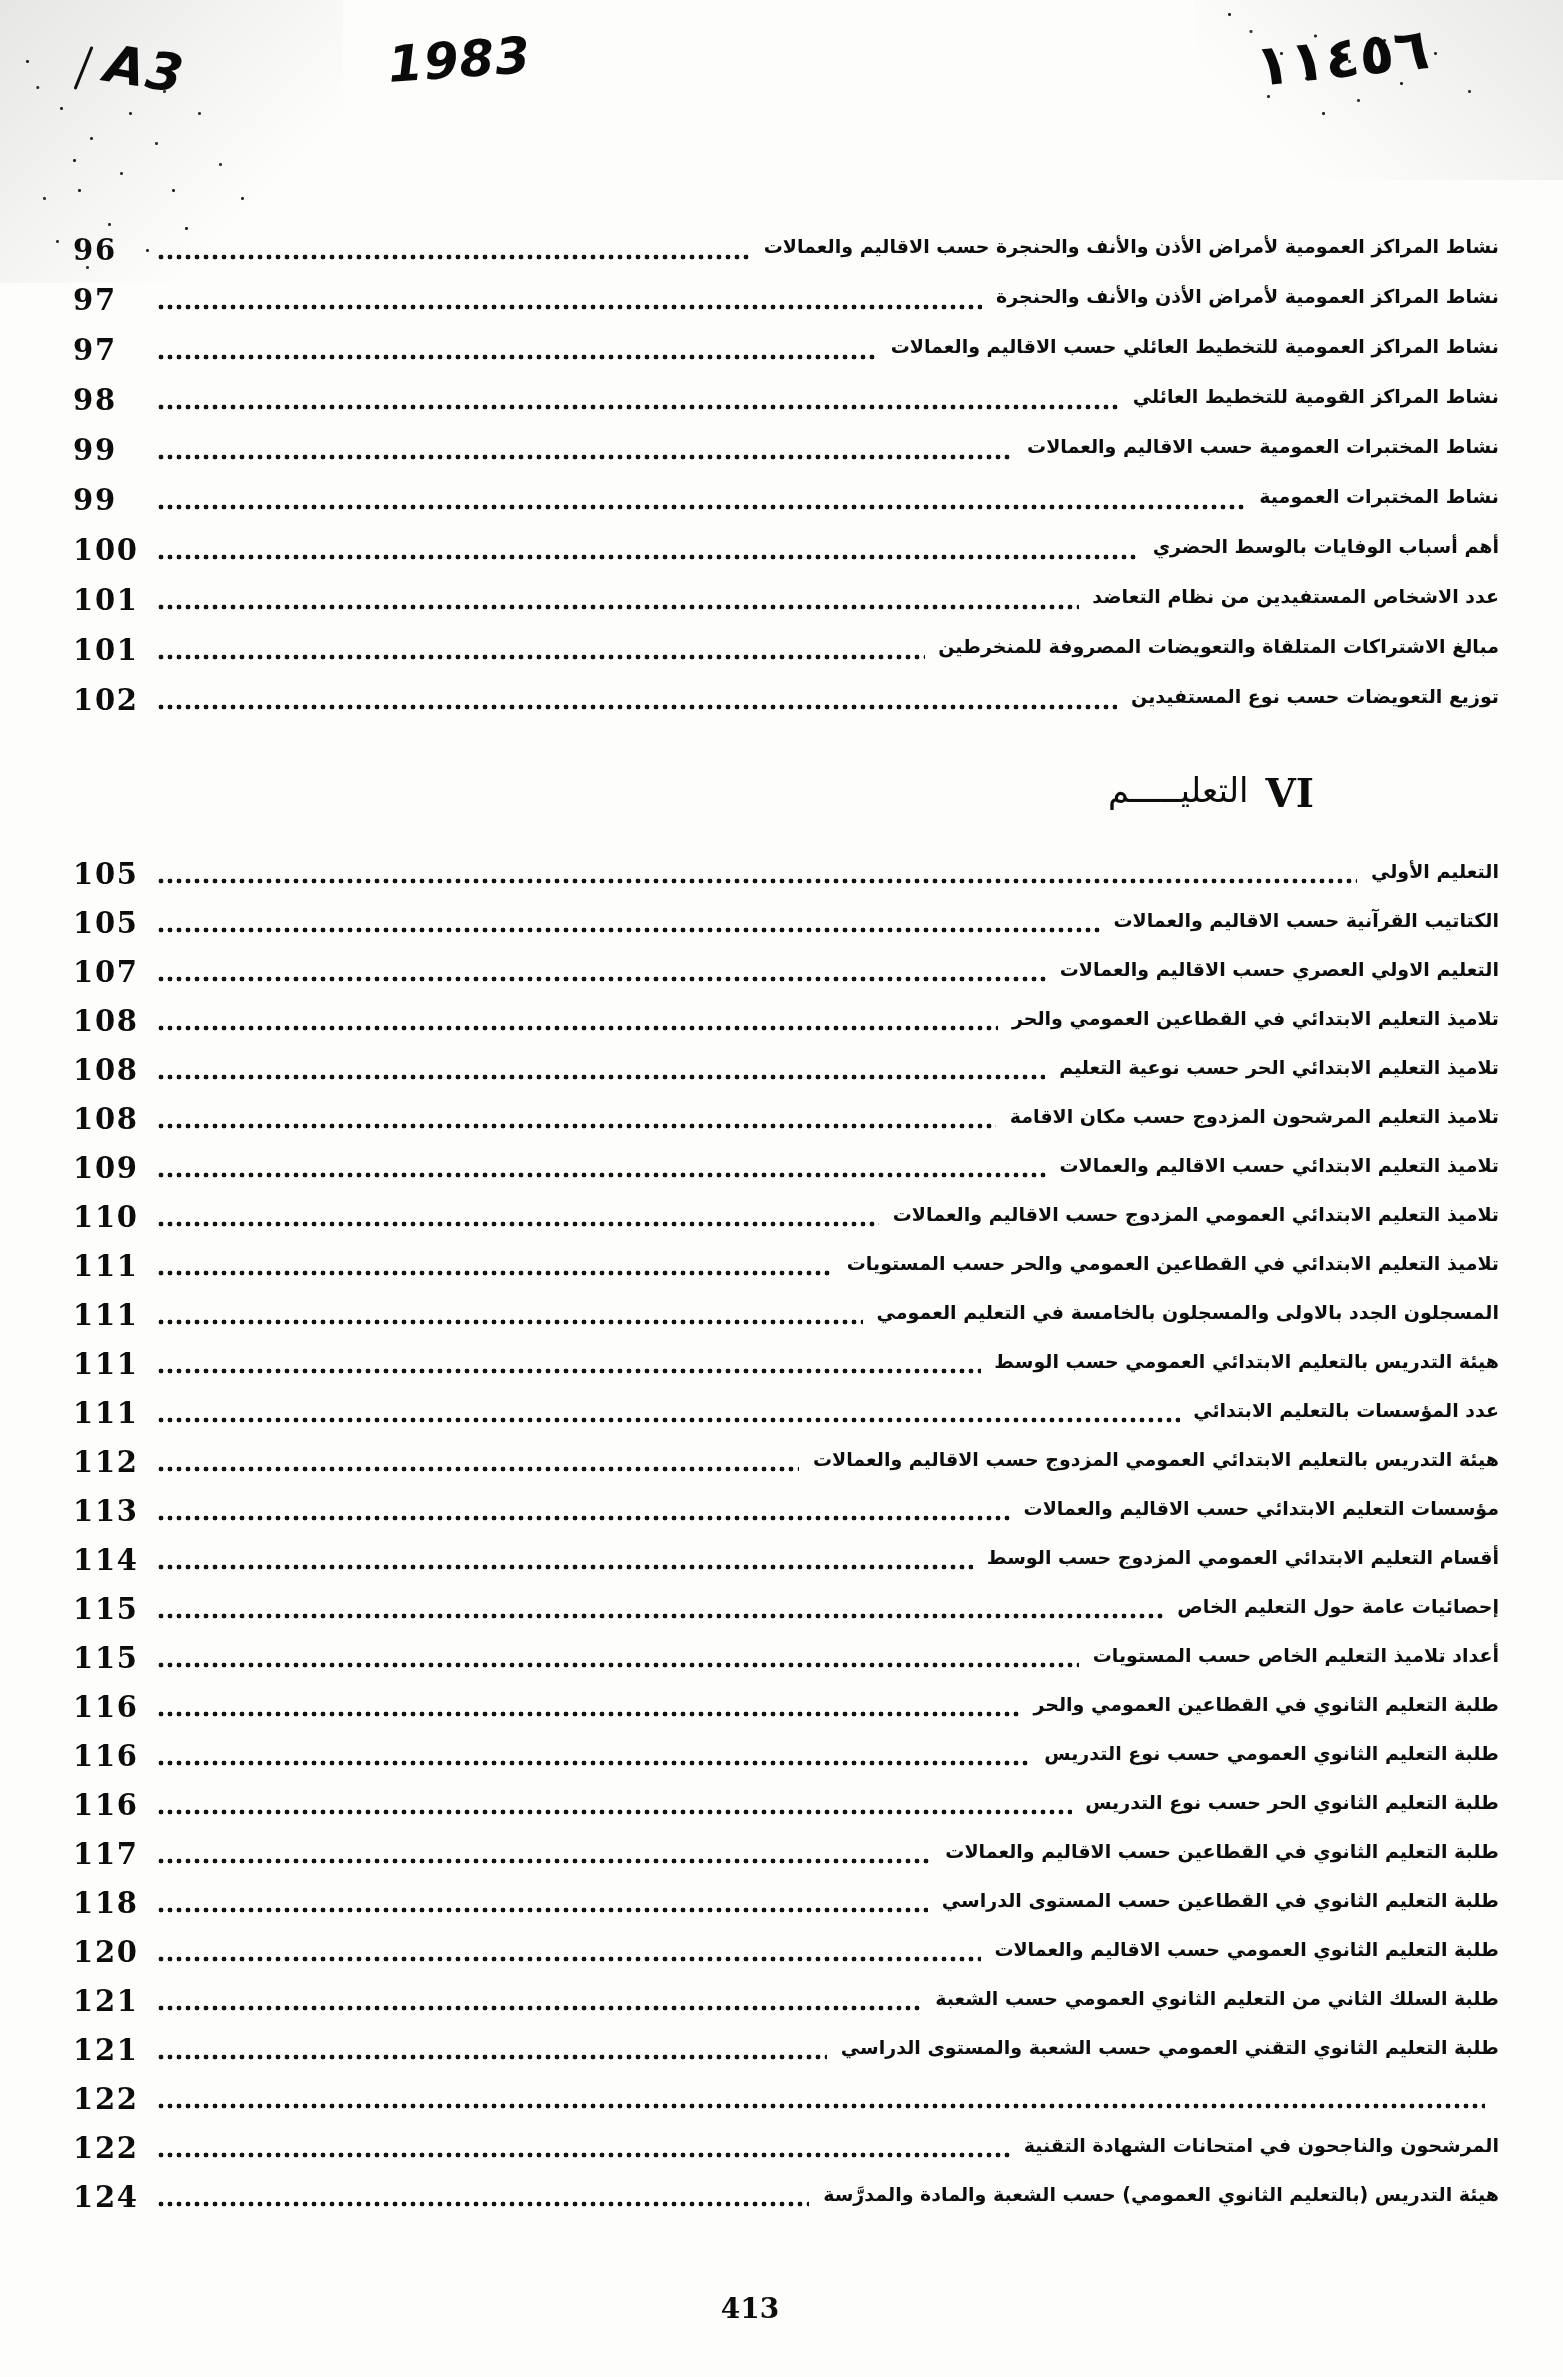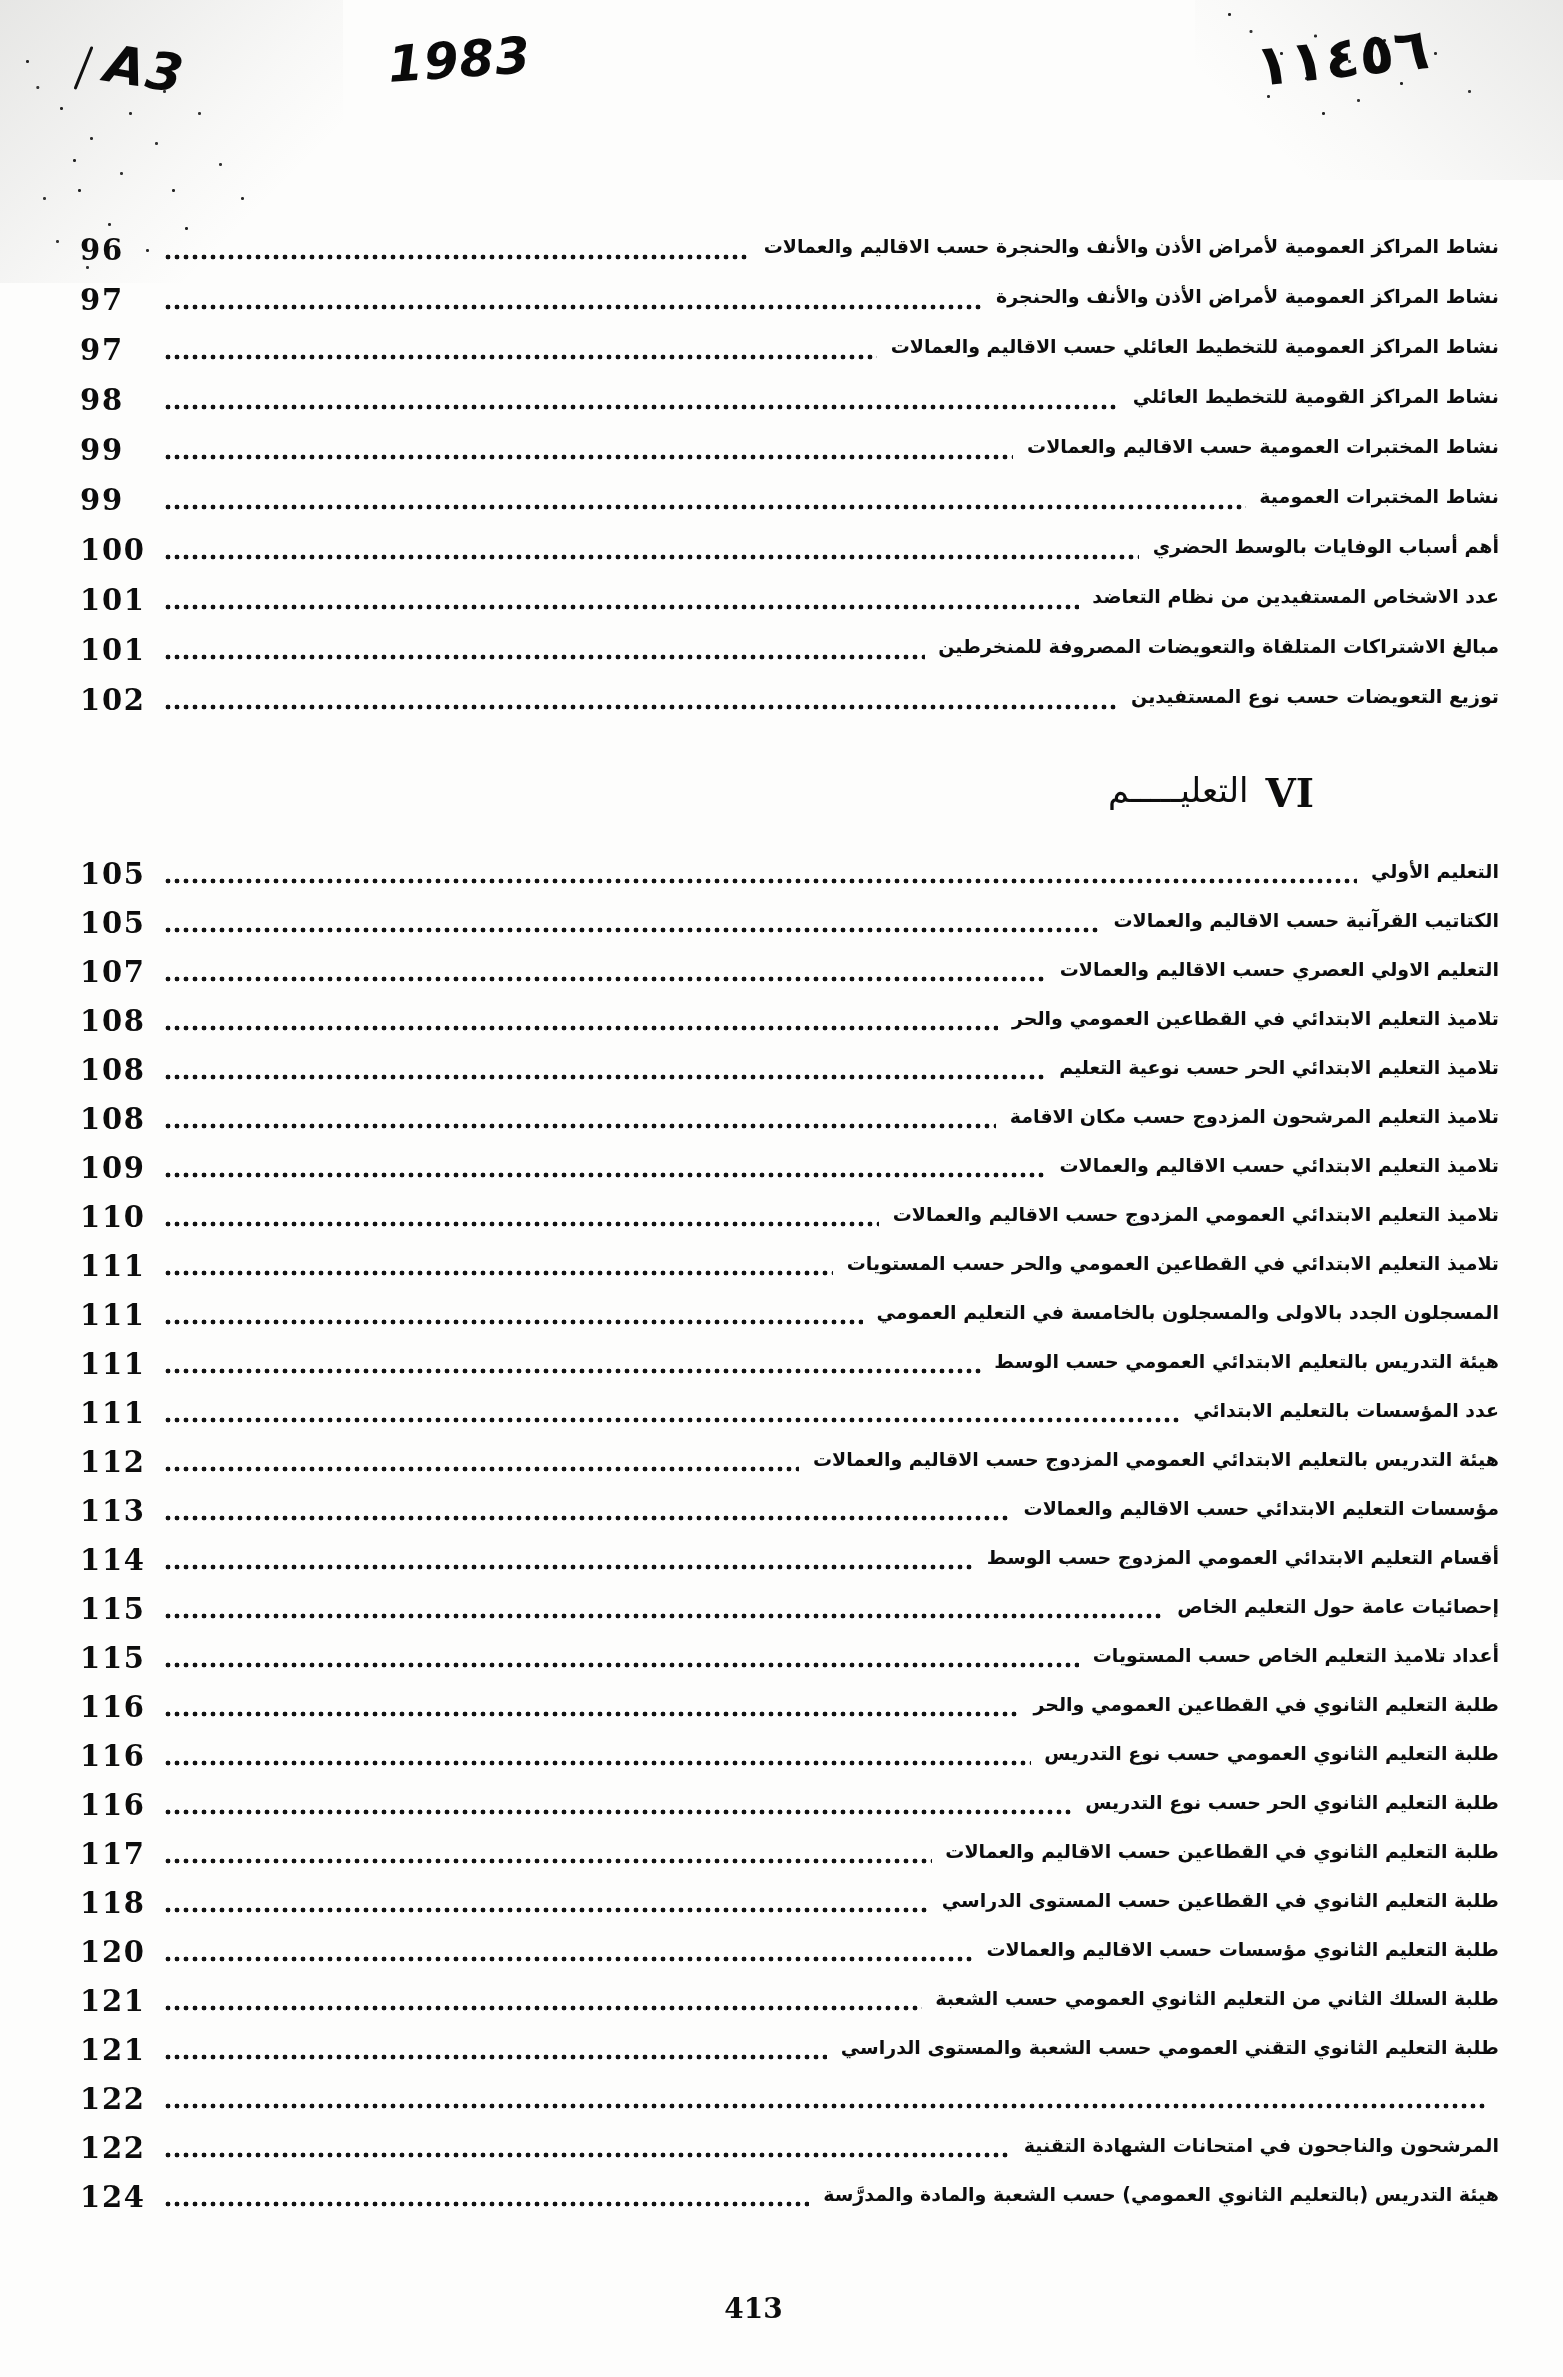--- a/index.html
+++ b/index.html
@@ -27,21 +27,21 @@
     box-shadow:21.5px 17px 0 #333,52px 39px 0 #222,86px 21.5px 0 #2a2a2a,120px 47px 0 #333,
     155px 26px 0 #222,77px 64px 0 #333,39px 82px 0 #2a2a2a,172px 69px 0 #222,
     129px 86px 0 #333,206px 39px 0 #2a2a2a,240px 77px 0 #333,94px 99px 0 #222;}
   
   .hw{position:absolute;font-weight:bold;font-style:italic;color:#0a0a0a;white-space:nowrap;}
   .hw-a3{left:105px;top:39px;font-size:52px;transform:rotate(9deg);letter-spacing:1.7px;}
   .hw-slash{position:absolute;left:82px;top:45px;width:3.4px;height:46px;background:#111;transform:rotate(22deg);border-radius:1.7px;}
   .hw-1983{left:388px;top:31px;font-size:50px;transform:rotate(-4deg);letter-spacing:0.9px;}
   .hw-ar{left:1255px;top:24px;font-size:57px;transform:rotate(-6deg);font-style:normal;letter-spacing:2.6px;}
   
-  .content{position:absolute;left:80px;right:65px;top:0;}
+  .content{position:absolute;left:73px;right:65px;top:0;}
   .section.sec1{margin-top:225px;}
   .heading{height:69px;margin-top:34px;margin-bottom:22px;direction:rtl;
     display:flex;align-items:center;gap:17px;padding-right:185px;}
   .heading .num{font-family:"DejaVu Serif", serif;font-weight:bold;font-size:39px;line-height:1;}
   .heading .ttl{font-weight:normal;font-size:34px;line-height:1;padding-bottom:6.9px;}
   .row{display:flex;align-items:center;height:50px;}
   .sec2 .row{height:49px;}
   .pg{flex:0 0 82px;font-family:"DejaVu Serif", serif;font-weight:bold;font-size:29px;letter-spacing:1.7px;line-height:1;}
   .leader{flex:1 1 auto;height:6px;margin:13.7px 13.7px 0 3.4px;
     background-image:radial-gradient(circle at 3px 3px, #121212 2.1px, transparent 2.7px);
@@ -264,21 +264,21 @@
 
   <div class="row">
     <span class="pg">118</span>
     <span class="leader"></span>
     <span class="title">طلبة التعليم الثانوي في القطاعين حسب المستوى الدراسي</span>
   </div>
 
   <div class="row">
     <span class="pg">120</span>
     <span class="leader"></span>
-    <span class="title">طلبة التعليم الثانوي مؤسسات حسب الاقاليم والعمالات</span>
+    <span class="title">طلبة التعليم الثانوي العمومي حسب الاقاليم والعمالات</span>
   </div>
 
   <div class="row">
     <span class="pg">121</span>
     <span class="leader"></span>
     <span class="title">طلبة السلك الثاني من التعليم الثانوي العمومي حسب الشعبة</span>
   </div>
 
   <div class="row">
     <span class="pg">121</span>

